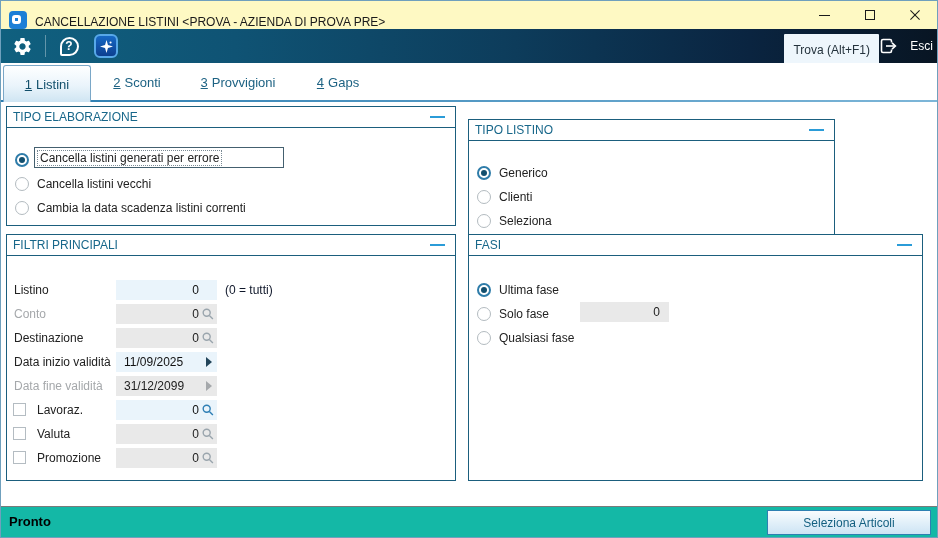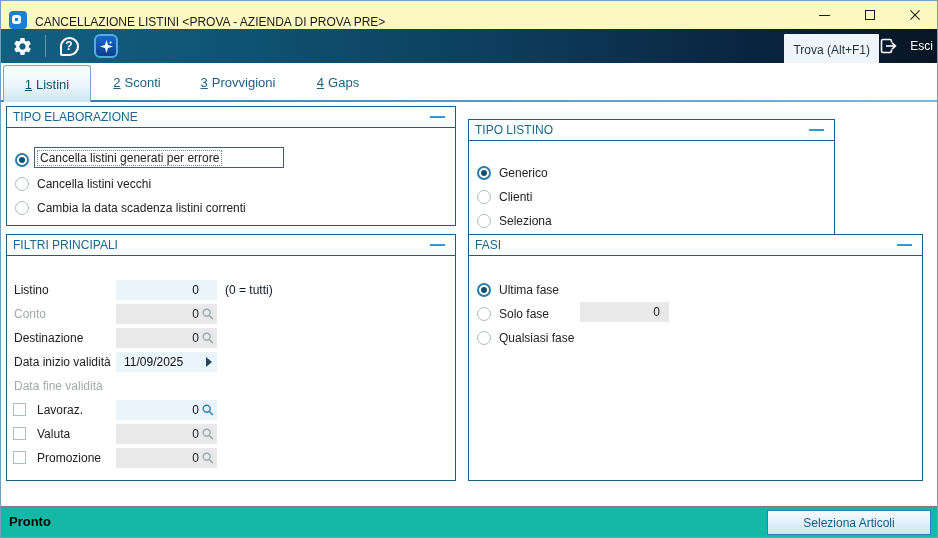--- a/index.html
+++ b/index.html
@@ -237,20 +237,24 @@
       <div class="frow" style="top:96px;">
         <span class="flabel">Data inizio validità</span>
         <div class="fld light date">
           <span class="fval">11/09/2025</span>
           <span class="arrow"></span>
         </div>
       </div>
 
       <div class="frow" style="top:120px;">
         <span class="flabel dim">Data fine validità</span>
+        <div class="fld gray date">
+          <span class="fval">31/12/2099</span>
+          <span class="arrow dim"></span>
+        </div>
       </div>
 
       <div class="frow" style="top:144px;">
         <span class="cb"></span>
         <span class="flabel withcb">Lavoraz.</span>
         <div class="fld light">
           <span class="fval">0</span>
           <svg class="lookup blue" viewBox="0 0 16 16" fill="none" stroke="currentColor" stroke-width="1.6">
               <circle cx="6.5" cy="6.5" r="4"></circle>
               <line x1="9.6" y1="9.6" x2="13.6" y2="13.6"></line>

